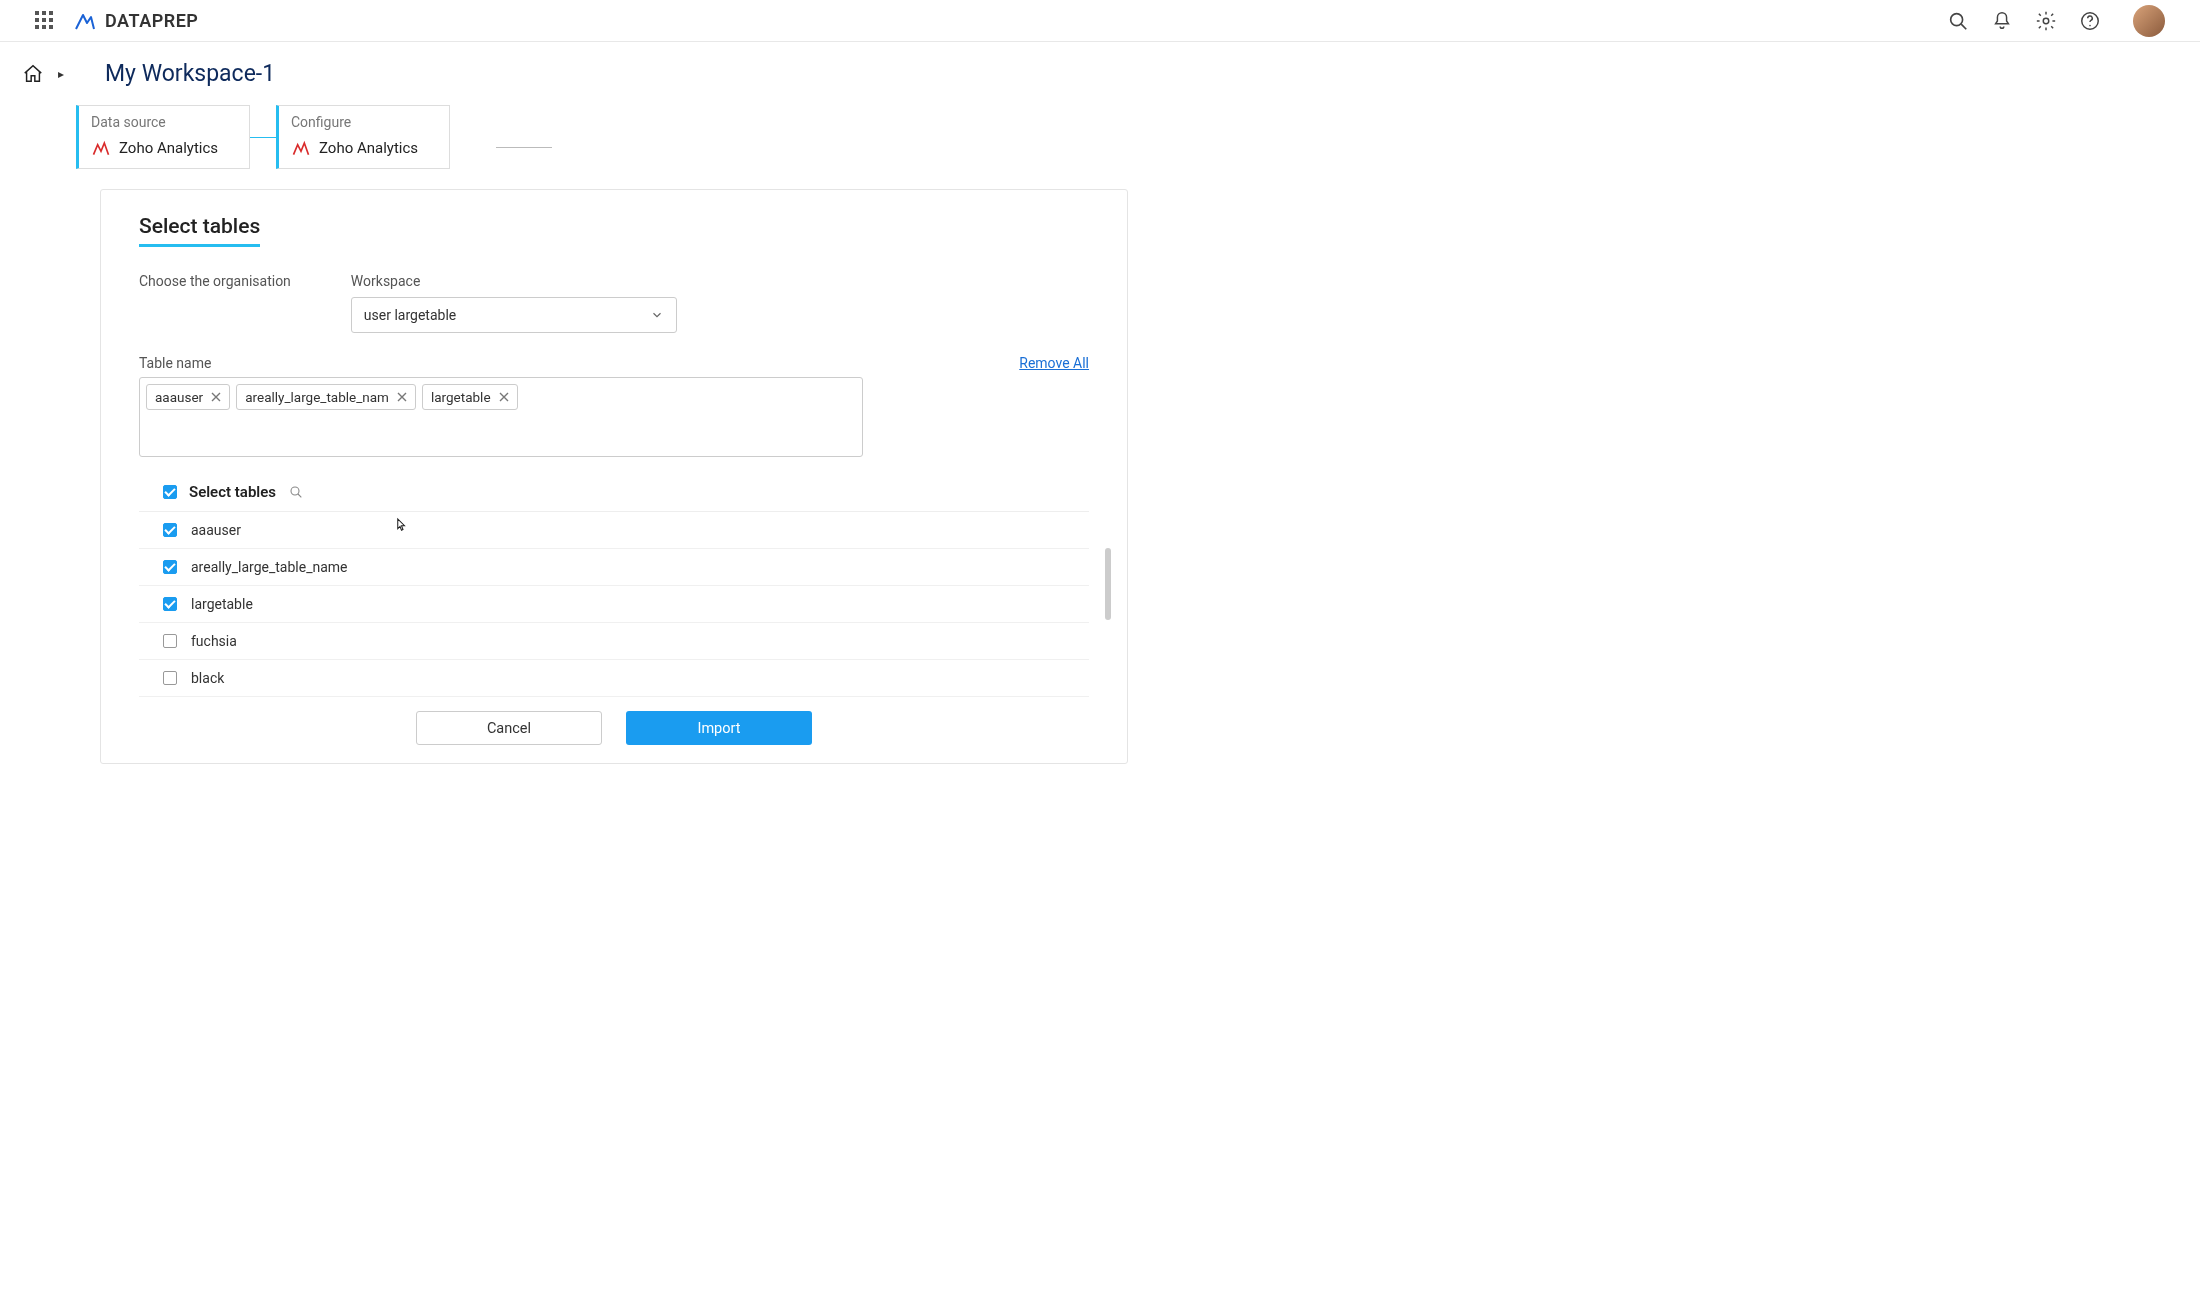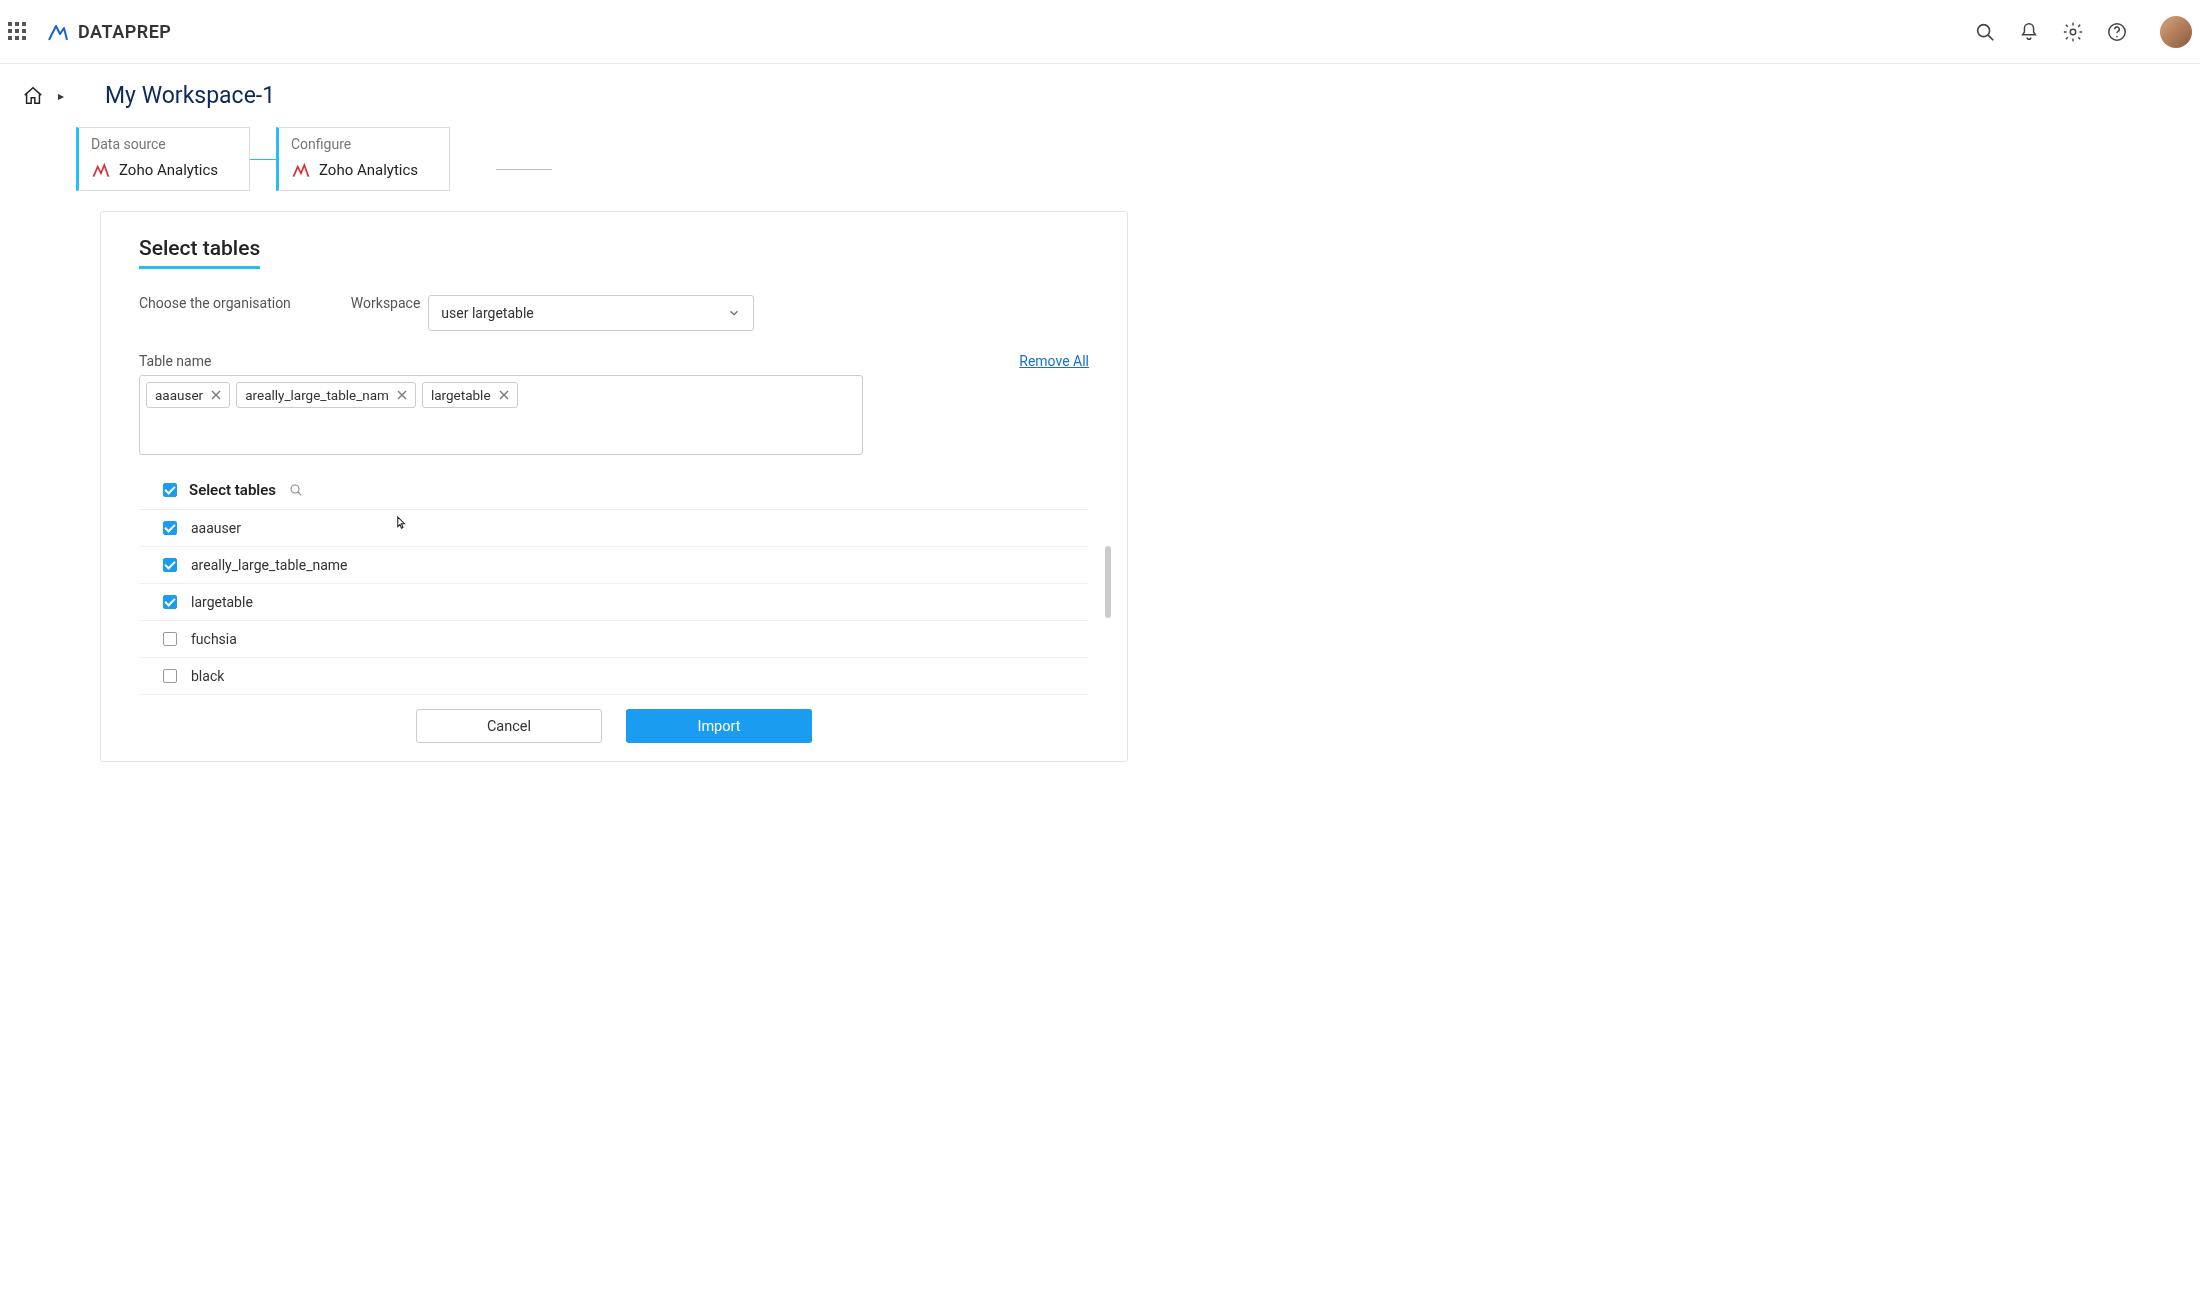--- a/index.html
+++ b/index.html
@@ -1,19 +1,19 @@
 <!DOCTYPE html>
 <html><head>
   <meta charset="utf-8">
   <style>
     * { box-sizing: border-box; margin: 0; padding: 0; }
     body { font-family: -apple-system, BlinkMacSystemFont, "Segoe UI", Roboto, Helvetica, Arial, sans-serif; background: #fff; color: #333; font-size: 14px; }
 
     
-    .header { height: 64px; display: flex; align-items: center; padding: 0 8px; border-bottom: 1px solid #e8e8e8; }
+    .header { height: 42px; display: flex; align-items: center; padding: 0 35px; border-bottom: 1px solid #e8e8e8; }
     .app-grid-icon { width: 20px; height: 20px; display: grid; grid-template-columns: repeat(3,4px); grid-template-rows: repeat(3,4px); gap: 3px; margin-right: 18px; cursor: pointer; }
     .app-grid-icon span { background: #555; width: 4px; height: 4px; }
     .logo-area { display: flex; align-items: center; gap: 8px; }
     .app-name { font-size: 18px; font-weight: 600; letter-spacing: 0.5px; color: #333; }
     .header-spacer { flex: 1; }
     .header-icons { display: flex; align-items: center; gap: 22px; }
     .header-icon { width: 22px; height: 22px; color: #444; cursor: pointer; }
     .avatar { width: 32px; height: 32px; border-radius: 50%; background: linear-gradient(135deg,#d9a37a,#8a5a3c); margin-left: 10px; cursor: pointer; }
 
     
@@ -29,21 +29,21 @@
     .step-body { display: flex; align-items: center; gap: 8px; }
     .step-name { font-size: 15px; color: #222; }
     .step-connector { width: 26px; height: 1px; background: #26bdf0; }
     .step-placeholder { width: 56px; height: 1px; background: #bbb; margin-left: 46px; margin-top: 20px; }
 
     
     .panel { width: 1028px; margin: 0 0 0 100px; border: 1px solid #e4e4e4; border-radius: 3px; padding: 24px 38px 0; position: relative; }
     .panel-title { font-size: 21px; font-weight: 500; color: #222; display: inline-block; padding-bottom: 6px; border-bottom: 3px solid #26bdf0; margin-bottom: 26px; }
 
     .row { display: flex; gap: 60px; margin-bottom: 22px; }
-    .field { display: flex; flex-direction: row; gap: 8px; }
+    .field { display: flex; flex-direction: column; gap: 8px; }
     .field-label { font-size: 14px; color: #555; }
     .select { width: 326px; height: 36px; border: 1px solid #ccc; border-radius: 3px; display: flex; align-items: center; justify-content: space-between; padding: 0 12px; font-size: 14px; color: #333; background: #fff; cursor: pointer; }
     .select .chev { width: 14px; height: 14px; color: #666; }
 
     .tablename-row { display: flex; justify-content: space-between; align-items: flex-end; margin-bottom: 6px; }
     .remove-all { color: #1a6fd6; font-size: 14px; text-decoration: underline; cursor: pointer; }
 
     .chip-box { width: 724px; min-height: 80px; border: 1px solid #ccc; border-radius: 3px; padding: 6px; display: flex; flex-wrap: wrap; align-content: flex-start; gap: 6px; }
     .chip { display: flex; align-items: center; gap: 8px; border: 1px solid #ccc; border-radius: 3px; padding: 4px 8px; font-size: 13.5px; color: #333; background: #fff; }
     .chip-x { width: 10px; height: 10px; color: #777; cursor: pointer; }

